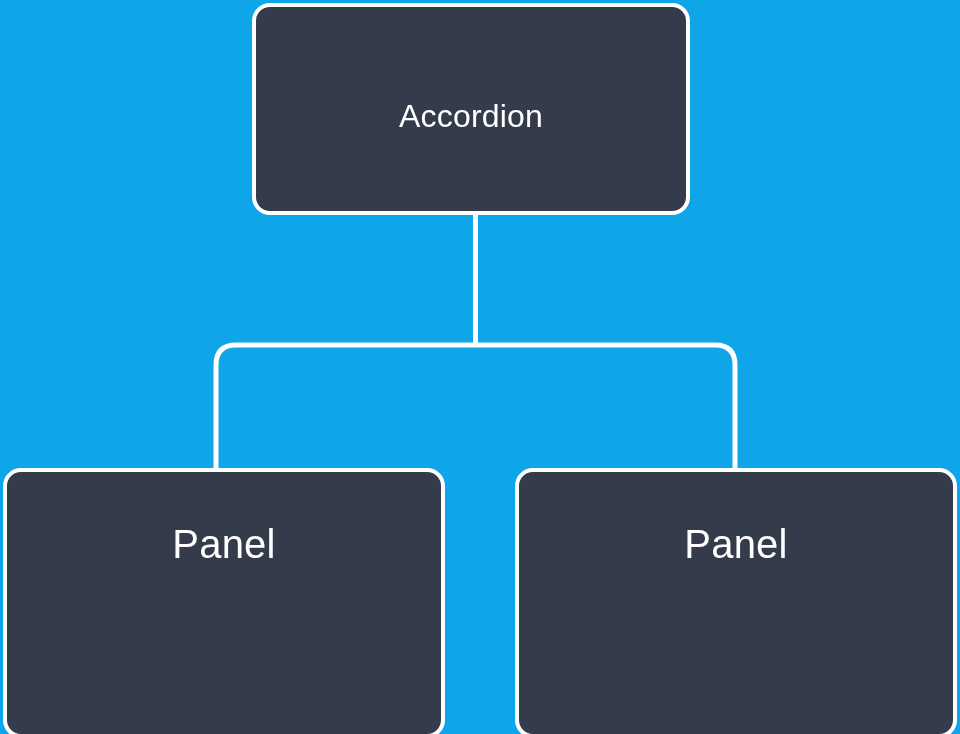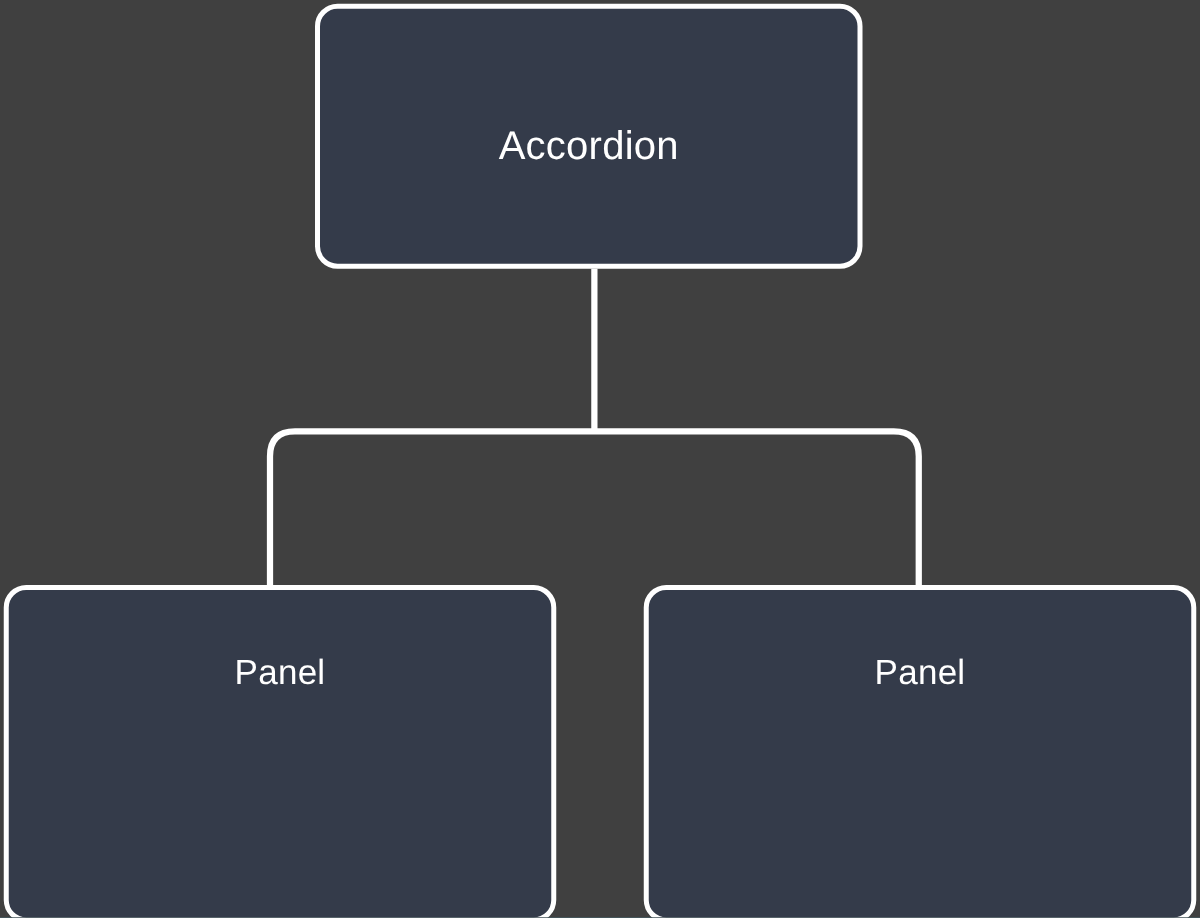--- a/index.html
+++ b/index.html
@@ -4,21 +4,21 @@
 <style>
   html, body {
     margin: 0;
     padding: 0;
     background: #4d6872;
   }
   #stage {
     position: relative;
     width: 960px;
     height: 734px;
-    background: #404040;
+    background: #0ea5e9;
     overflow: hidden;
     font-family: "Liberation Sans", sans-serif;
   }
 
   
   #connectors {
     position: absolute;
     left: 0;
     top: 0;
     width: 960px;
@@ -65,21 +65,21 @@
     border-radius: 18px;
   }
   #node-panel-left  { left: 3px;   width: 442px; }
   #node-panel-right { left: 515px; width: 442px; }
 
   .panel-node .node-title {
     position: absolute;
     left: 0;
     right: 0;
     top: 52px;
-    font-size: 28px;
+    font-size: 40px;
   }
 </style>
 </head>
 <body>
 
 <div id="stage">
 
   <svg id="connectors" viewBox="0 0 960 734" width="960" height="734">
     <path d="M 475.5 215 L 475.5 345" stroke="#ffffff" stroke-width="5" fill="none"></path>
     <path d="M 216 468 L 216 365 Q 216 345 236 345 L 715 345 Q 735 345 735 365 L 735 468" stroke="#ffffff" stroke-width="5" fill="none" stroke-linecap="butt"></path>

